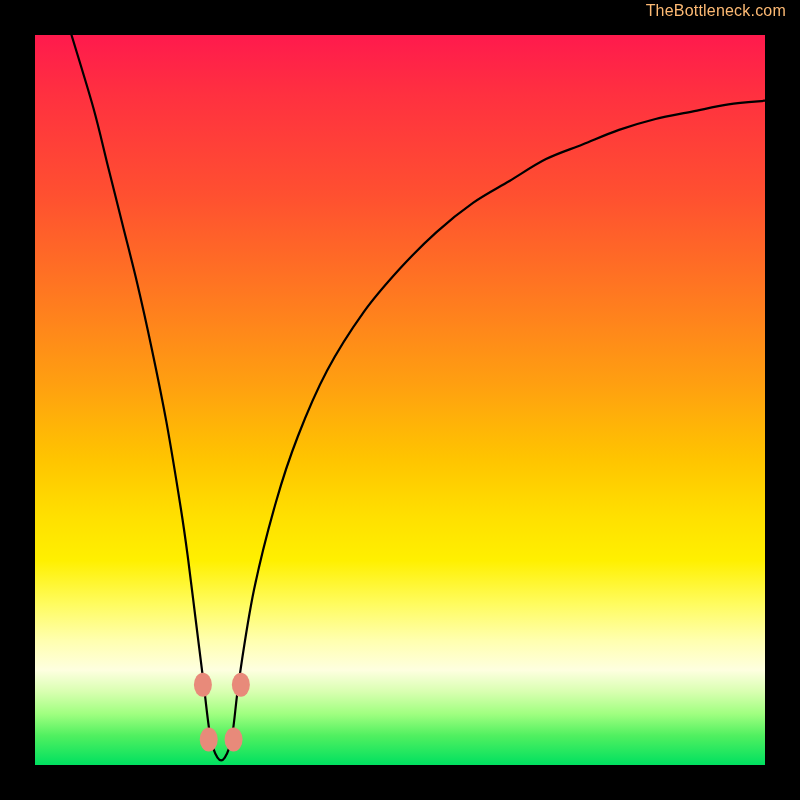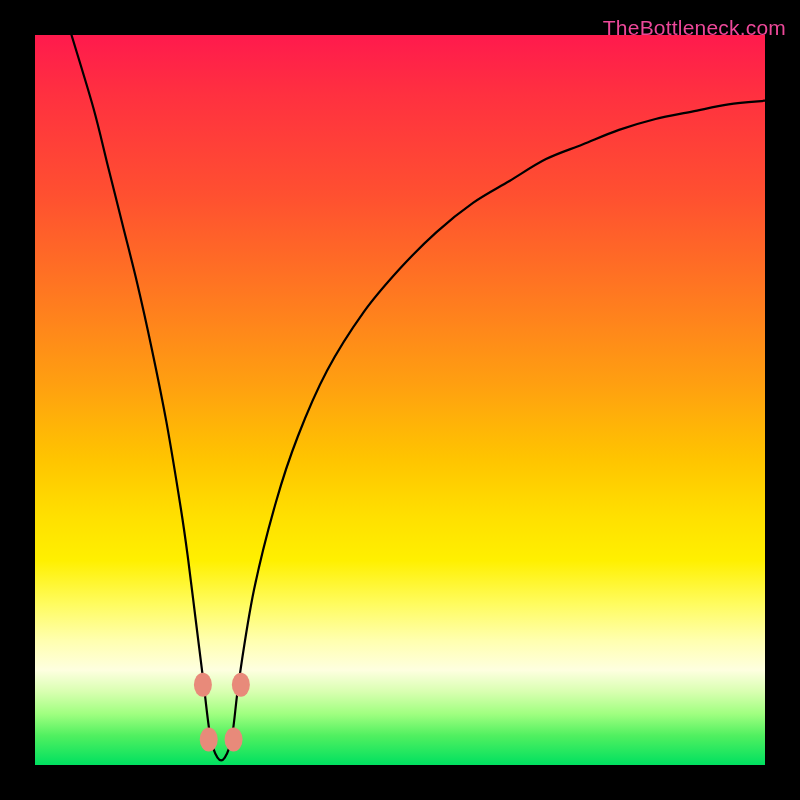--- a/index.html
+++ b/index.html
@@ -46,24 +46,24 @@
   }
   svg.curve {
     position: absolute;
     top: 0;
     left: 0;
     width: 730px;
     height: 730px;
   }
   .watermark {
     position: absolute;
-    top: 16px;
+    top: 2px;
     right: 14px;
-    color: #ec4899;
-    font-size: 21px;
+    color: #fdba74;
+    font-size: 16px;
     letter-spacing: 0.2px;
   }
   .dot {
     fill: #e88a7a;
   }
 </style>
 </head>
 <body>
 
 <div class="frame">

